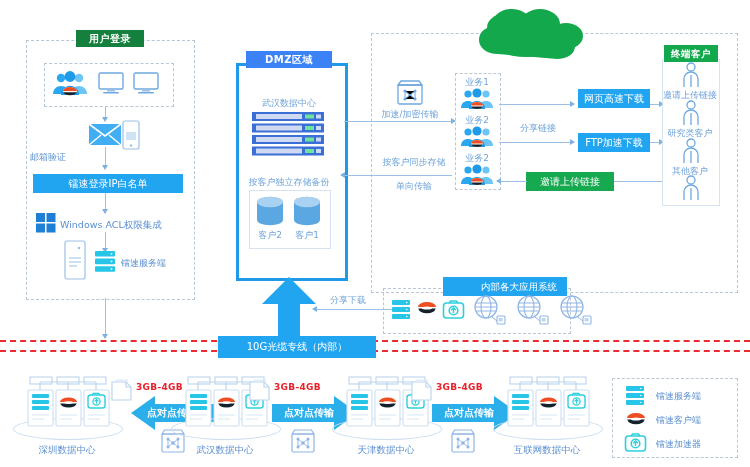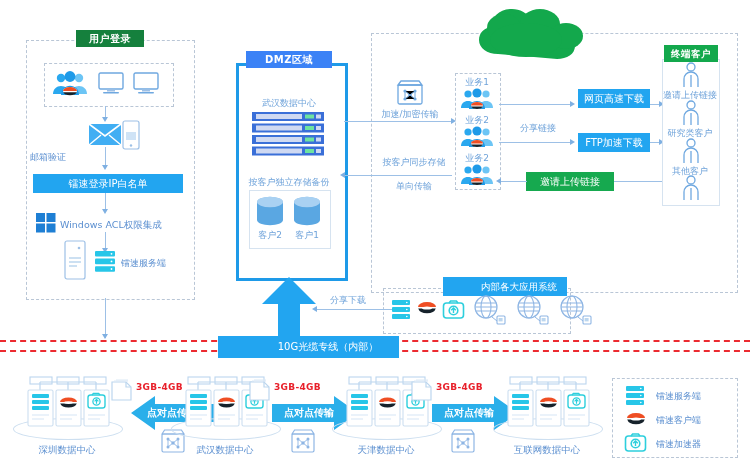--- a/index.html
+++ b/index.html
@@ -390,21 +390,21 @@
  <ellipse cx="14" cy="12" rx="5" ry="11" fill="none" stroke="#8fb6e4" stroke-width="1.1"></ellipse>
  <path d="M3.5 8h21M3.5 16h21M3 12h22" stroke="#8fb6e4" stroke-width="1.1"></path>
  <path d="M20 22l5 4" stroke="#8fb6e4" stroke-width="1"></path>
  <rect x="25" y="21" width="8" height="8" rx="1" fill="none" stroke="#8fb6e4" stroke-width="1.1"></rect>
  <rect x="26.6" y="23" width="4" height="3.4" fill="#bcd6ee"></rect>
 </svg>
 </div>
 
 <div class="abs" style="left:0;top:340px;width:750px;height:0;border-top:2px dashed #ec2b31;"></div>
 <div class="abs" style="left:0;top:350px;width:750px;height:0;border-top:2px dashed #ec2b31;"></div>
-<div class="abs btn btn-blue" style="left:218px;top:336px;width:142px;height:22px;line-height:22px;font-size:10px;padding-left:39px;">10G光缆专线（内部）</div>
+<div class="abs btn btn-blue" style="left:218px;top:336px;width:158px;height:22px;line-height:22px;font-size:10px;">10G光缆专线（内部）</div>
 
 <div class="abs ellipse" style="left:13px;top:418px;width:108px;height:20px;"></div>
 <div class="abs" style="left:20px;top:376px;">
 <svg width="96" height="52" viewBox="0 0 96 52">
  <path d="M20 6h56M48 6v8M20 6v8M76 6v8" stroke="#bcd6ee" stroke-width="1.2" fill="none"></path>
  <rect x="10" y="1" width="22" height="7" fill="none" stroke="#bcd6ee" stroke-width="1.1"></rect>
  <rect x="37" y="1" width="22" height="7" fill="none" stroke="#bcd6ee" stroke-width="1.1"></rect>
  <rect x="64" y="1" width="22" height="7" fill="none" stroke="#bcd6ee" stroke-width="1.1"></rect>
  <rect x="8" y="14" width="25" height="36" rx="1.5" fill="#fff" stroke="#cddff0" stroke-width="1.1"></rect>
  <rect x="36" y="14" width="25" height="36" rx="1.5" fill="#fff" stroke="#cddff0" stroke-width="1.1"></rect>

